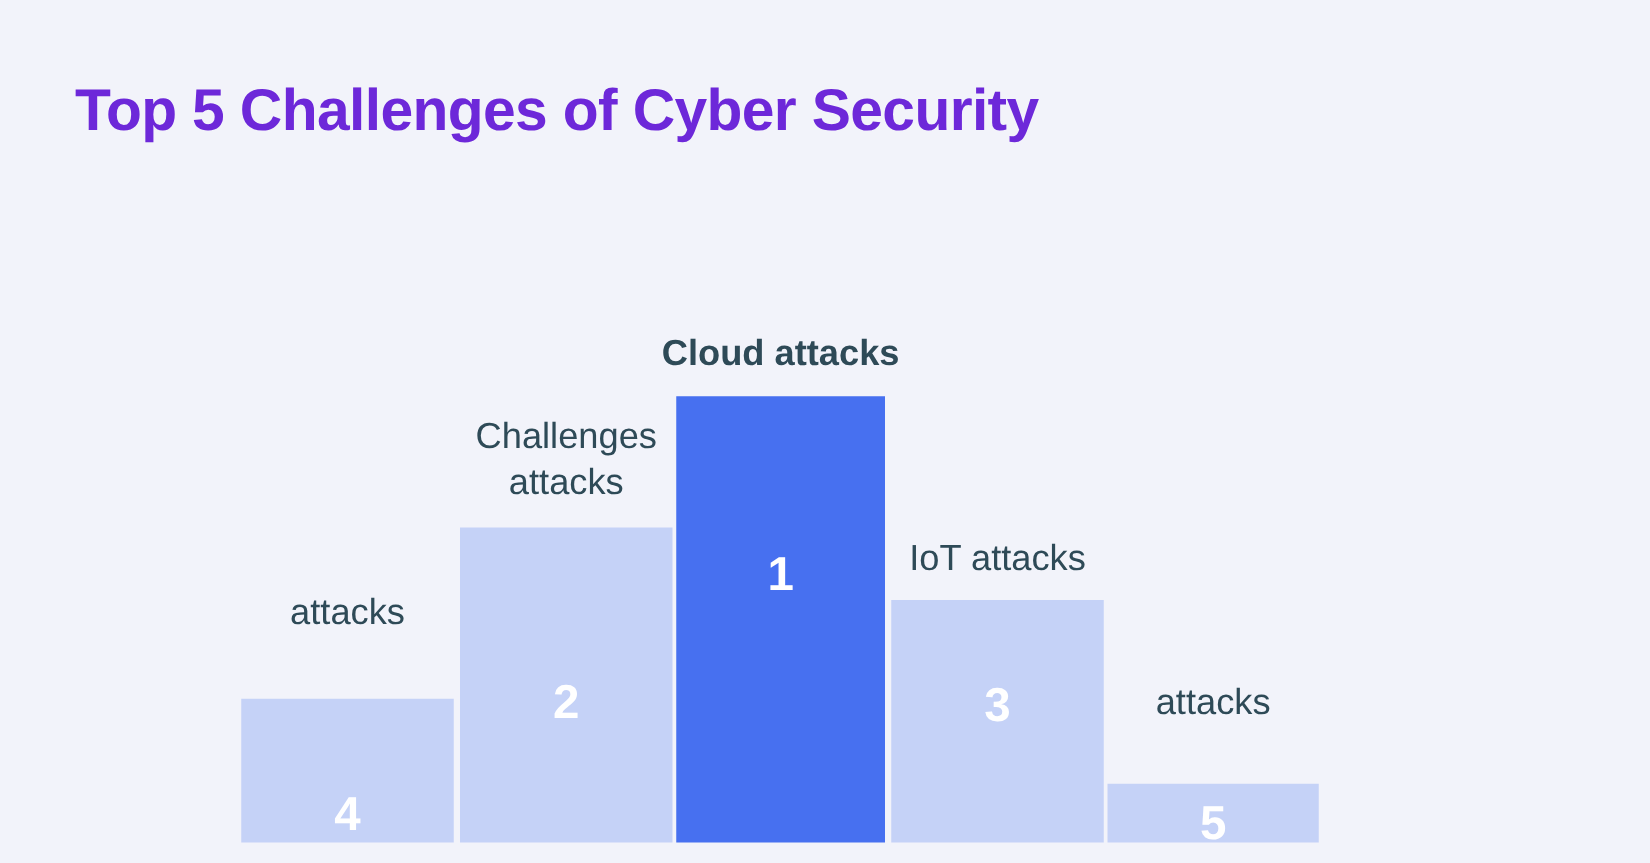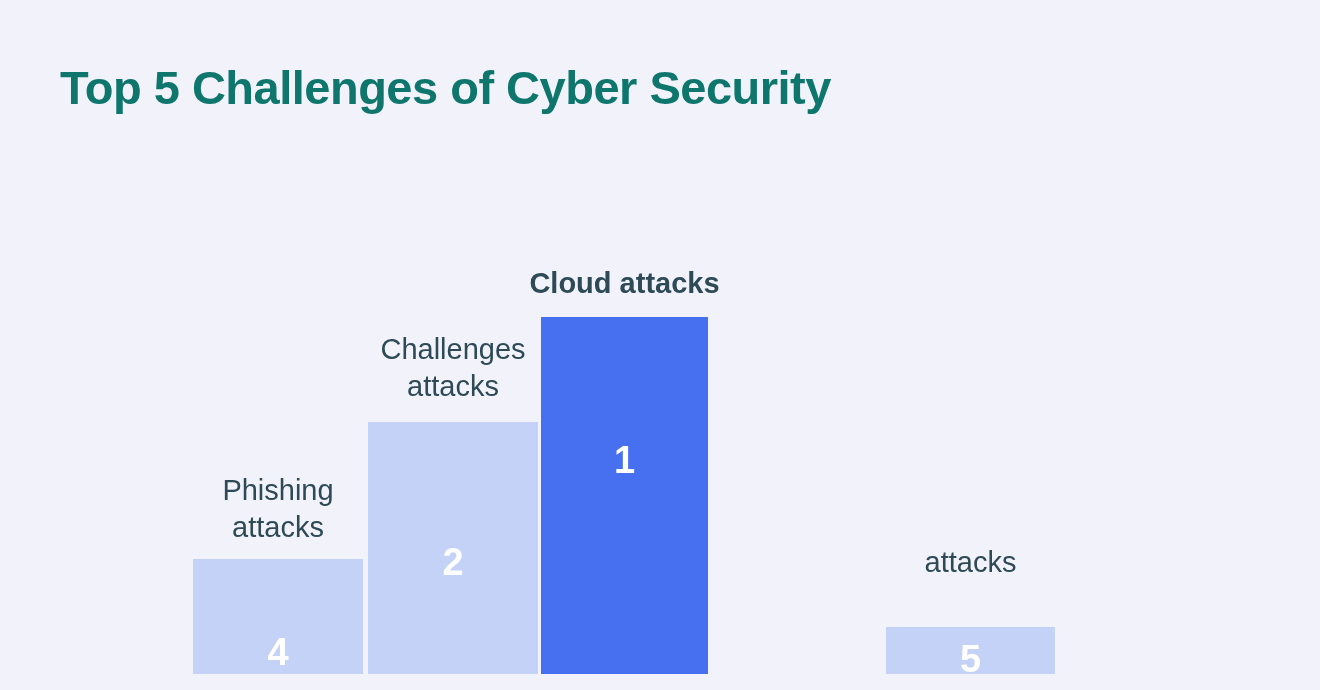--- a/index.html
+++ b/index.html
@@ -26,21 +26,21 @@
   }
 
   
   #chart-title {
     position: absolute;
     left: 60px;
     top: 56px;
     font-size: 47px;
     font-weight: bold;
     letter-spacing: -0.5px;
-    color: #0f766e;
+    color: #6d28d9;
     line-height: 64px;
     white-space: nowrap;
   }
 
   
   #chart-plot {
     position: absolute;
     left: 0;
     top: 0;
     width: 1320px;
@@ -98,21 +98,20 @@
 <body>
 
 <div id="infographic">
 
   <div id="chart-title">Top 5 Challenges of Cyber Security</div>
 
   <div id="chart-plot">
 
     <div class="bar-group" style="left:193px; width:170px;">
       <div class="bar-label" style="top:472px;">
-        <span class="label-line">Phishing</span>
         <span class="label-line">attacks</span>
       </div>
       <div class="bar-rect" style="top:559px;"></div>
       <div class="bar-rank" style="top:633px;">4</div>
     </div>
 
     <div class="bar-group" style="left:368px; width:170px;">
       <div class="bar-label" style="top:331px;">
         <span class="label-line">Challenges</span>
         <span class="label-line">attacks</span>
@@ -122,20 +121,27 @@
     </div>
 
     <div class="bar-group is-highlighted" style="left:541px; width:167px;">
       <div class="bar-label" style="top:265px;">
         <span class="label-line">Cloud attacks</span>
       </div>
       <div class="bar-rect" style="top:317px;"></div>
       <div class="bar-rank" style="top:441px;">1</div>
     </div>
 
+    <div class="bar-group" style="left:713px; width:170px;">
+      <div class="bar-label" style="top:429px;">
+        <span class="label-line">IoT attacks</span>
+      </div>
+      <div class="bar-rect" style="top:480px;"></div>
+      <div class="bar-rank" style="top:546px;">3</div>
+    </div>
 
     <div class="bar-group" style="left:886px; width:169px;">
       <div class="bar-label" style="top:544px;">
         <span class="label-line">attacks</span>
       </div>
       <div class="bar-rect" style="top:627px;"></div>
       <div class="bar-rank" style="top:640px;">5</div>
     </div>
 
   </div>

